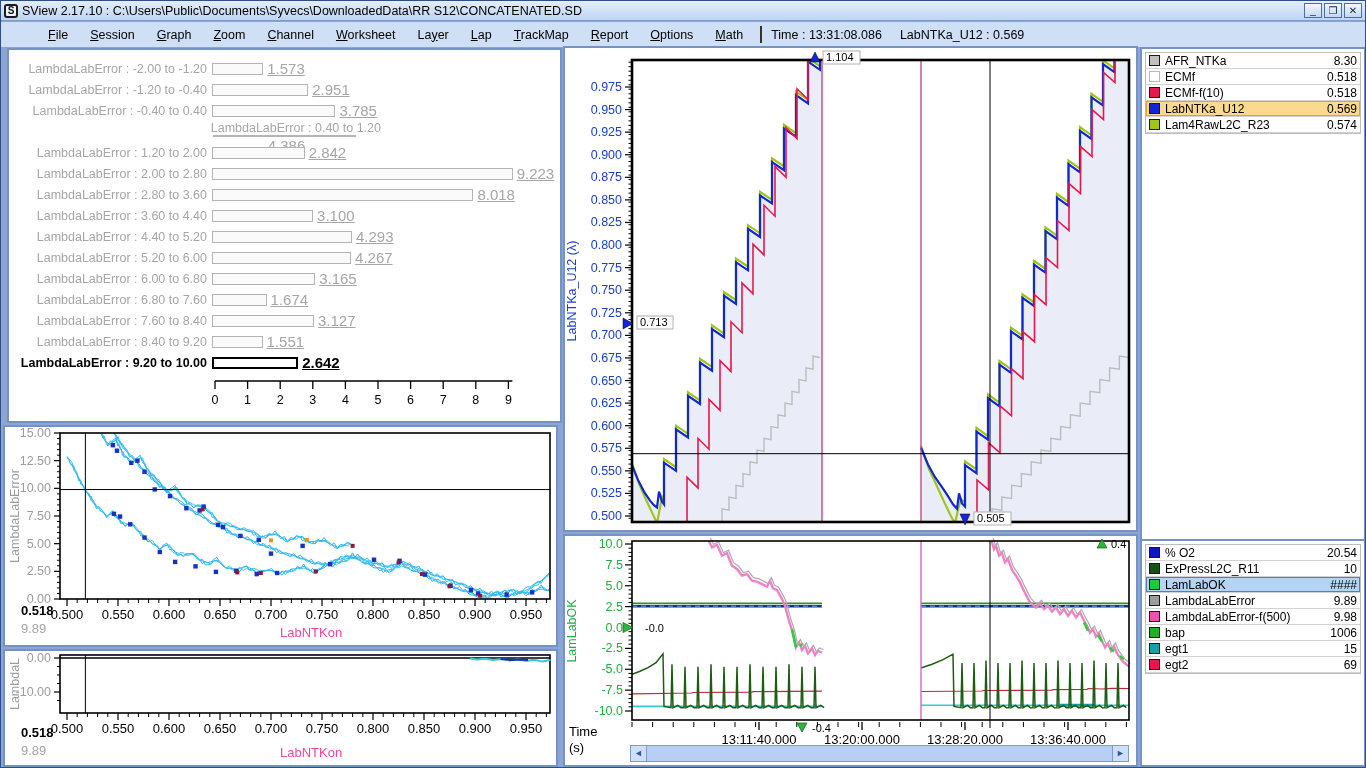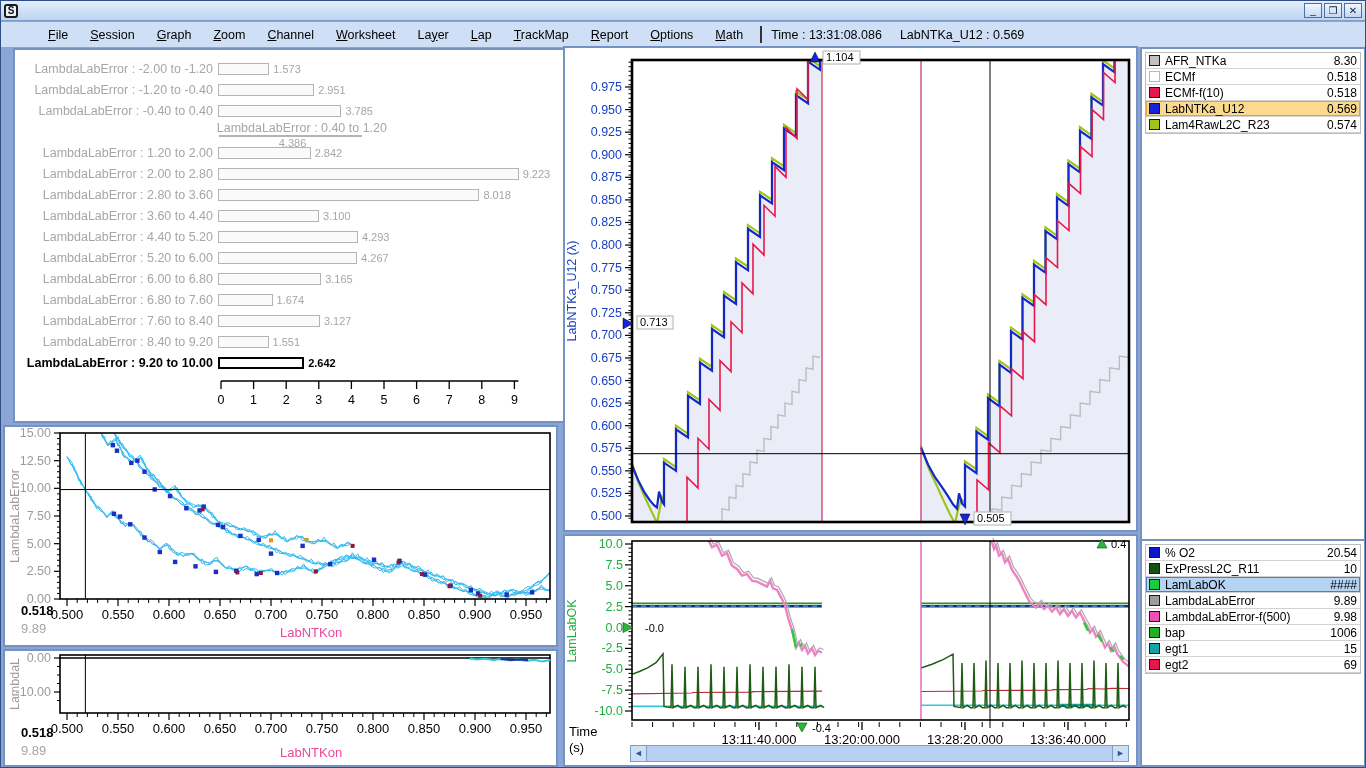--- a/index.html
+++ b/index.html
@@ -17,33 +17,33 @@
   .win-btn{width:18px;height:15px;border:1px solid #4e6fa5;background:linear-gradient(#f2f7ff,#c3d7f3);
     font-size:10px;line-height:13px;text-align:center;color:#123;}
   
   .menubar{position:absolute;left:0;top:21px;width:100%;height:25px;background:#cfe0f6;
     display:flex;align-items:center;font-size:12.5px;color:#000;}
   .menu-item{padding:2px 11px;white-space:nowrap;}
   .menu-sep{width:2px;height:17px;border-left:1px solid #333;border-right:1px solid #333;margin:0 9px 0 6px;}
   .status-text{white-space:nowrap;margin-right:18px;}
   
   .panel{position:absolute;background:#fff;border:2px solid #7493c2;}
-  #p-hist  {left:12px;  top:47px; width:555px;height:375px;}
+  #p-hist  {left:6px;  top:47px; width:555px;height:375px;}
   #p-scatter{left:2px; top:424px;width:555px;height:222px;}
   #p-mini  {left:2px;  top:648px;width:555px;height:118px;}
   #p-main  {left:562px;top:45px; width:575px;height:486px;}
   #p-lower {left:562px;top:533px;width:575px;height:233px;}
   #p-chtop {left:1139px;top:46px;width:226px;height:506px;}
   #p-chbot {left:1139px;top:538px;width:226px;height:228px;}
   #gap-right{position:absolute;left:1139px;top:520px;width:226px;height:18px;background:#c3d4ee;}
   
   .hist-row{position:absolute;left:0;height:21px;display:flex;align-items:center;width:100%;}
   .hist-label{width:203px;text-align:right;font-size:12.5px;color:#a6a6a6;padding-right:5px;white-space:nowrap;}
   .hist-bar{height:12px;border:1px solid #b4b4b4;background:#fafafa;}
-  .hist-val{font-size:11px;color:#a6a6a6;margin-left:4px;}
+  .hist-val{font-size:15px;color:#a6a6a6;margin-left:4px;text-decoration:underline;}
   .hist-row.hl .hist-label{color:#000;font-weight:bold;}
   .hist-row.hl .hist-bar{border:2px solid #000;background:#fff;}
   .hist-row.hl .hist-val{color:#000;font-weight:bold;}
   
   .ch-list{position:absolute;left:3px;top:3px;right:3px;border:1px solid #bdbdbd;background:#fff;}
   .ch-row{height:16px;display:flex;align-items:center;padding:0 3px;border-bottom:1px solid #d2d2d2;font-size:12px;color:#000;}
   .ch-swatch{width:11px;height:11px;border:1px solid #1a1a1a;margin-right:5px;flex:none;}
   .ch-name{flex:1;white-space:nowrap;overflow:hidden;}
   .ch-val{text-align:right;white-space:nowrap;}
   .ch-row.hl-orange{background:#fbd98e;box-shadow:inset 0 0 0 1px #dfa23c;}
@@ -59,20 +59,21 @@
   .sb-thumb{flex:1;background:#b7d0f2;border:1px solid #7e9cc8;border-left:none;border-right:none;}
   svg text{font-family:"Liberation Sans",sans-serif;}
 </style>
 </head>
 <body>
 
 <div id="app">
 
   <div class="titlebar">
     <div class="app-icon">S</div>
+    <div class="title-text">SView 2.17.10  :  C:\Users\Public\Documents\Syvecs\DownloadedData\RR S12\CONCATENATED.SD</div>
     <div class="win-btns">
       <div class="win-btn">_</div>
       <div class="win-btn">❐</div>
       <div class="win-btn">✕</div>
     </div>
   </div>
 
   <div class="menubar">
     <div id="menu-items" style="display:flex;margin-left:36px;">
         <div class="menu-item"><u>F</u>ile</div>

